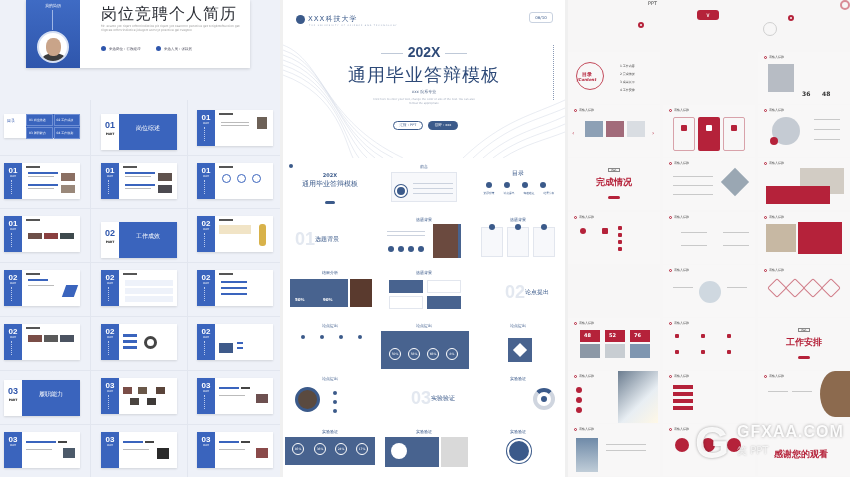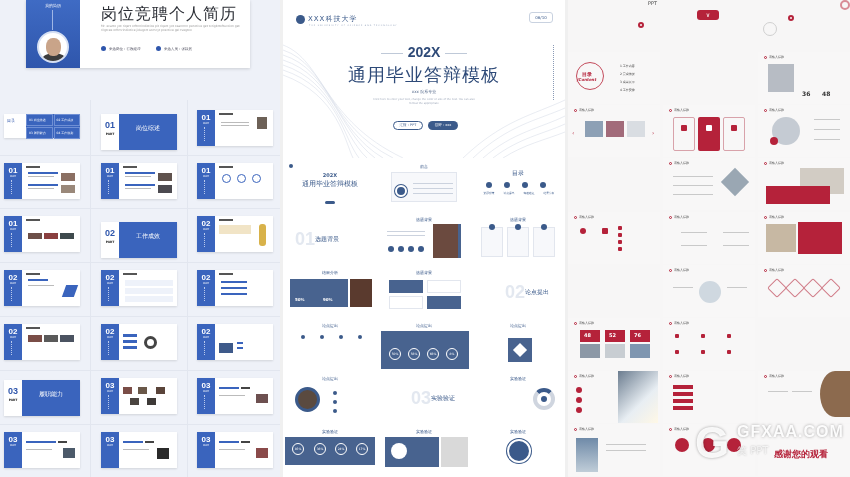--- a/index.html
+++ b/index.html
@@ -558,20 +558,25 @@
           <span class="dt"></span>
           <span>请输入标题</span>
         </div>
       <div style="position:absolute;left:14px;top:12px;width:28px;height:28px;border-radius:50%;background:#c5cbd3"></div>
       <div style="position:absolute;left:12px;top:32px;width:8px;height:8px;border-radius:50%;background:#b5223a"></div>
       <div class="txt" style="left:56px;top:14px;width:26px"></div>
       <div class="txt" style="left:56px;top:24px;width:26px"></div>
       <div class="txt" style="left:56px;top:34px;width:26px"></div>
     </div>
 
+    <div class="rslide" style="left:0;top:158px">
+      <div style="position:absolute;left:40px;top:10px;width:12px;height:4px;border:0.5px solid #888;font-size:2.5px;text-align:center">Part</div>
+      <div class="bigt" style="top:18px">完成情况</div>
+      <div style="position:absolute;left:40px;top:38px;width:12px;height:3px;background:#b5223a;border-radius:2px"></div>
+    </div>
     <div class="rslide" style="left:95px;top:158px">
       <div class="hd">
           <span class="dt"></span>
           <span>请输入标题</span>
         </div>
       <div class="txt" style="left:10px;top:18px;width:40px"></div>
       <div class="txt" style="left:10px;top:27px;width:40px"></div>
       <div class="txt" style="left:10px;top:36px;width:40px"></div>
       <div style="position:absolute;left:62px;top:14px;width:20px;height:20px;background:#9aa7b3;transform:rotate(45deg)"></div>
     </div>
@@ -655,20 +660,25 @@
           <span class="dt"></span>
           <span>请输入标题</span>
         </div>
       <div class="ic" style="left:12px;top:16px;width:4px;height:4px"></div>
       <div class="ic" style="left:38px;top:16px;width:4px;height:4px"></div>
       <div class="ic" style="left:64px;top:16px;width:4px;height:4px"></div>
       <div class="ic" style="left:12px;top:32px;width:4px;height:4px"></div>
       <div class="ic" style="left:38px;top:32px;width:4px;height:4px"></div>
       <div class="ic" style="left:64px;top:32px;width:4px;height:4px"></div>
     </div>
+    <div class="rslide" style="left:190px;top:318px">
+      <div style="position:absolute;left:40px;top:10px;width:12px;height:4px;border:0.5px solid #888;font-size:2.5px;text-align:center">Part</div>
+      <div class="bigt" style="top:18px">工作安排</div>
+      <div style="position:absolute;left:40px;top:38px;width:12px;height:3px;background:#b5223a;border-radius:2px"></div>
+    </div>
 
     <div class="rslide" style="left:0;top:371px">
       <div class="hd">
           <span class="dt"></span>
           <span>请输入标题</span>
         </div>
       <div class="ic" style="left:8px;top:16px;border-radius:50%"></div>
       <div class="ic" style="left:8px;top:26px;border-radius:50%"></div>
       <div class="ic" style="left:8px;top:36px;border-radius:50%"></div>
       <div class="photo" style="left:50px;top:0;width:40px;height:52px;background:linear-gradient(135deg,#6b7c8f,#e8eef3 60%,#fff8e6)"></div>

